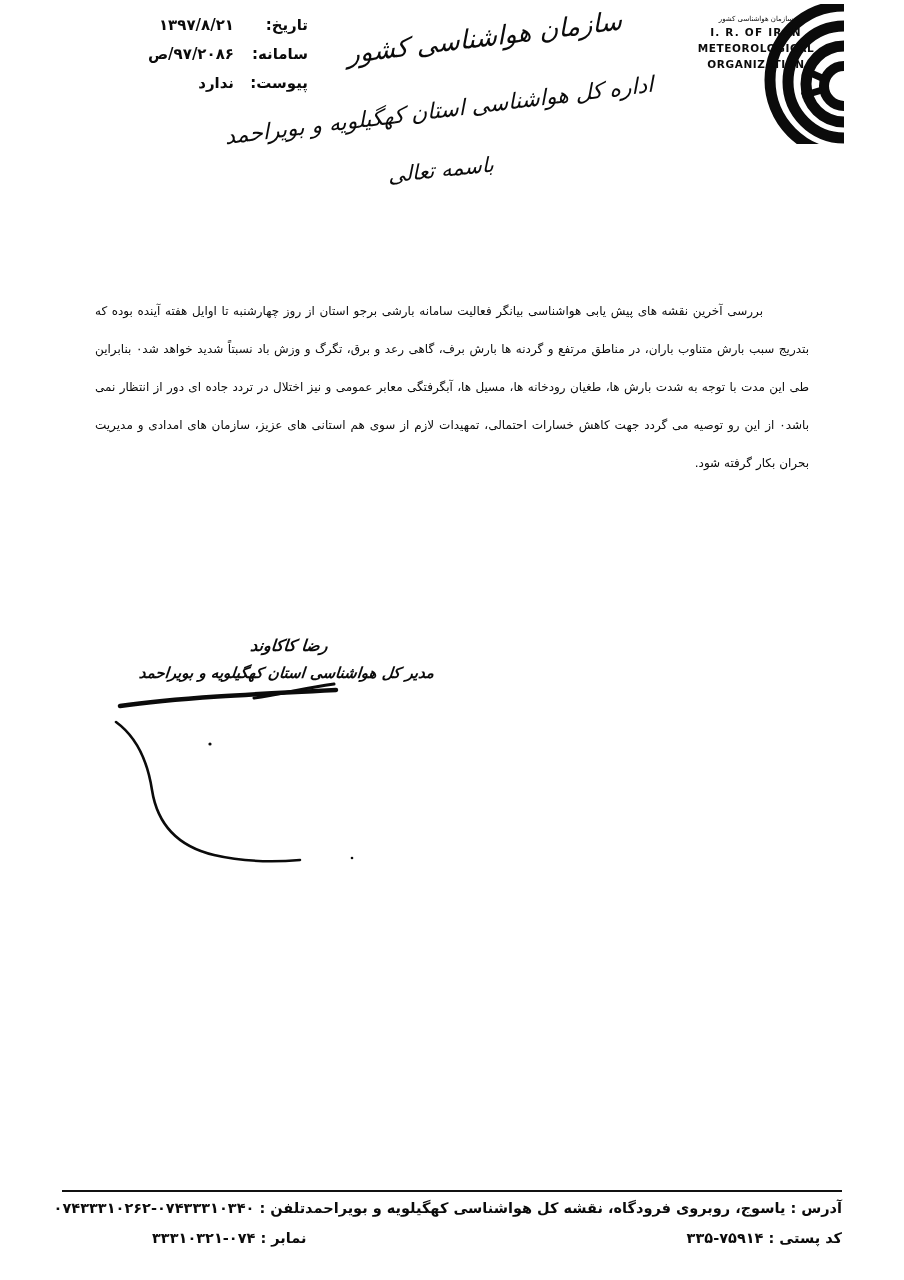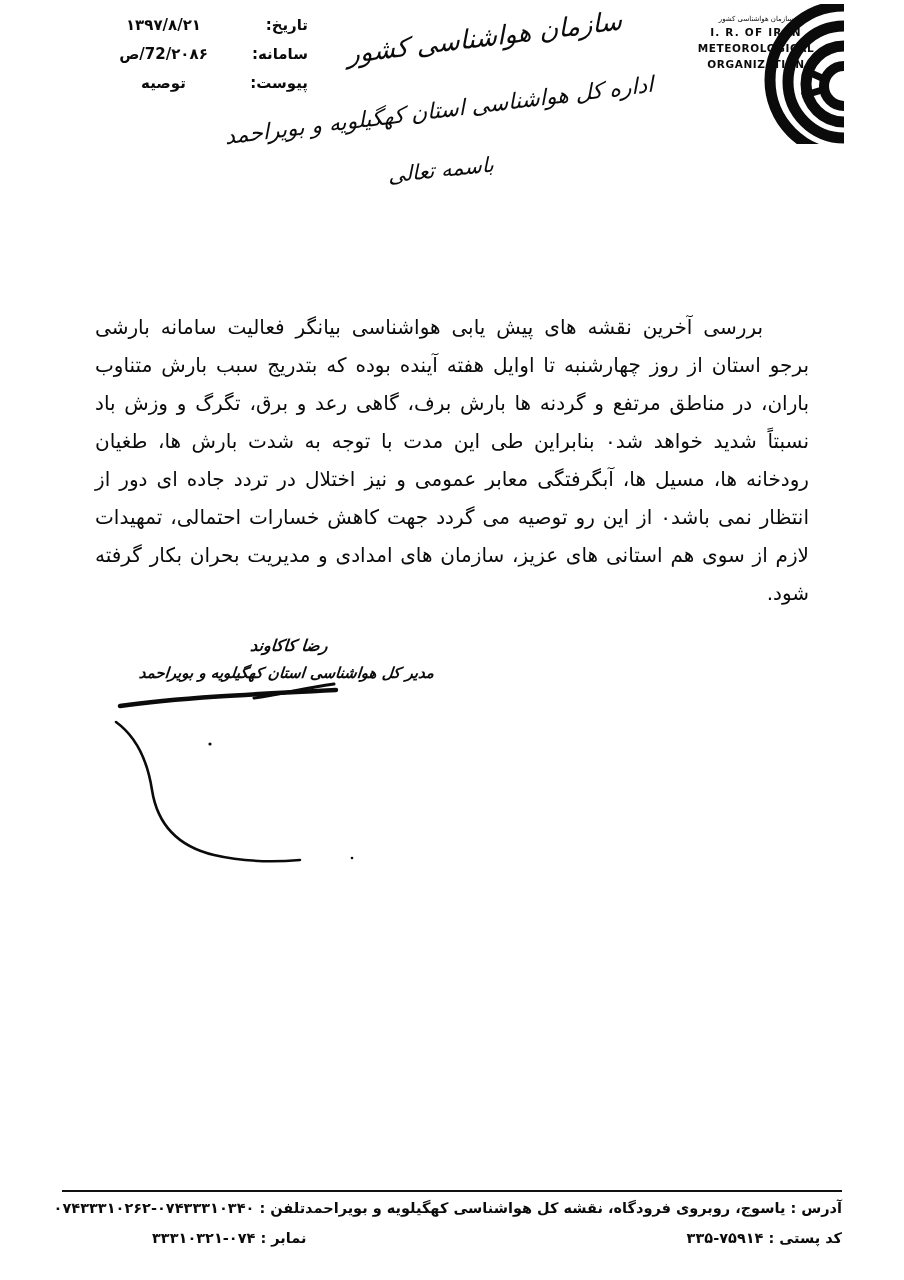--- a/index.html
+++ b/index.html
@@ -37,21 +37,21 @@
     font-weight: bold;
     letter-spacing: 0px;
   }
   .meta-label {
     width: 74px;
     text-align: right;
     flex: 0 0 auto;
   }
   .meta-value {
     flex: 1 1 auto;
-    text-align: center;
+    text-align: right;
     font-weight: bold;
   }
 
   
   .org-titles {
     position: absolute;
     top: 14px;
     right: 250px;
     width: 340px;
     text-align: center;
@@ -111,26 +111,26 @@
     text-align: center;
     font-size: 17.5px;
     font-weight: bold;
     direction: rtl;
     letter-spacing: -0.2px;
   }
 
   
   .body-text {
     position: absolute;
-    top: 308px;
+    top: 292px;
     right: 95px;
     width: 714px;
     direction: rtl;
     text-align: justify;
-    font-size: 20px;
+    font-size: 12px;
     line-height: 38px;
     letter-spacing: -0.1px;
   }
   .body-text p {
     margin: 0;
     text-indent: 46px;
     text-align: justify;
     text-align-last: right;
   }
 
@@ -205,25 +205,25 @@
 
 <div class="page">
 
   <div class="meta-block">
     <div class="meta-row">
       <span class="meta-label">تاریخ:</span>
       <span class="meta-value">۱۳۹۷/۸/۲۱</span>
     </div>
     <div class="meta-row">
       <span class="meta-label">سامانه:</span>
-      <span class="meta-value">72/۲۰۸۶/ص</span>
+      <span class="meta-value">۹۷/۲۰۸۶/ص</span>
     </div>
     <div class="meta-row">
       <span class="meta-label">پیوست:</span>
-      <span class="meta-value">توصیه</span>
+      <span class="meta-value">ندارد</span>
     </div>
   </div>
 
   <div class="org-titles">
     <div class="org-line-1">سازمان هواشناسی کشور</div>
     <div class="org-line-2">اداره کل هواشناسی استان کهگیلویه و بویراحمد</div>
   </div>
 
   <div class="logo">
     <svg viewBox="0 0 152 140" width="152" height="140" aria-hidden="true">

